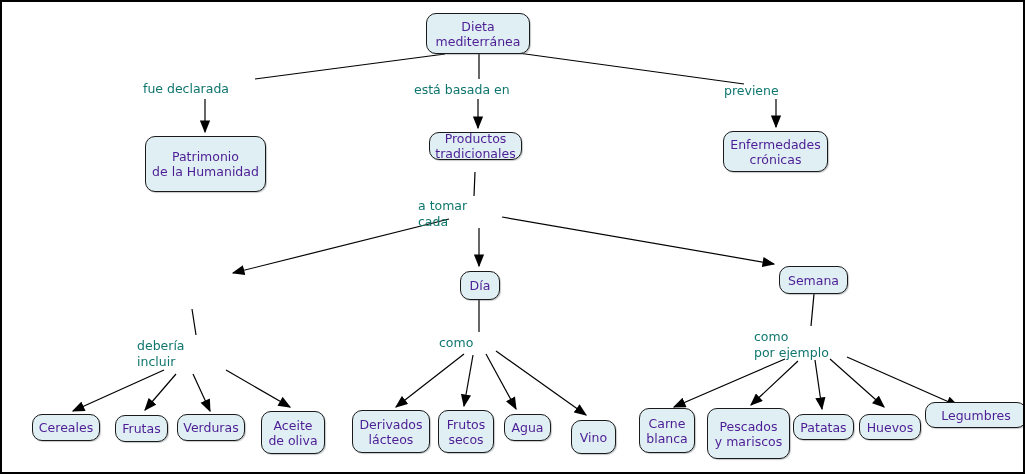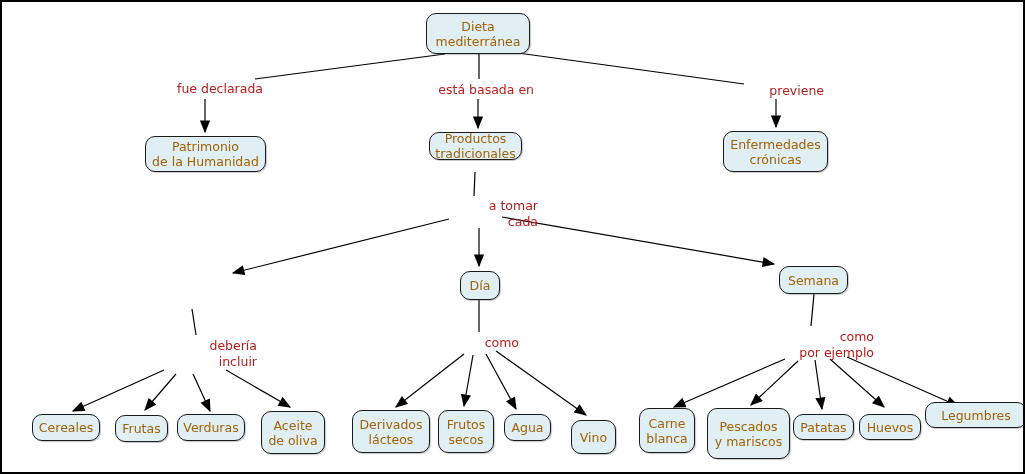--- a/index.html
+++ b/index.html
@@ -15,28 +15,28 @@
   #wires{position:absolute;left:0;top:0;width:1025px;height:474px;}
   .node{
     position:absolute;
     box-sizing:border-box;
     background:#dfeff3;
     border:1.5px solid #1a1a1a;
     border-radius:10px;
     box-shadow:1px 1px 1px rgba(90,100,110,0.35);
     display:flex;align-items:center;justify-content:center;
     text-align:center;
-    font-size:12.5px;line-height:15px;color:#a16207;
+    font-size:12.5px;line-height:15px;color:#4c1d95;
     white-space:pre-line;
     padding:1px 2px;
   }
   .link-label{
     position:absolute;
-    text-align:right;
-    font-size:12.5px;line-height:15.5px;color:#b91c1c;
+    text-align:left;
+    font-size:12.5px;line-height:15.5px;color:#0f766e;
     white-space:pre-line;
   }
 </style>
 </head>
 <body>
 
 <div id="canvas">
 
   <svg id="wires" viewBox="0 0 1025 474" xmlns="http://www.w3.org/2000/svg">
     <defs>
@@ -72,21 +72,21 @@
       <line x1="796" y1="359" x2="749" y2="403"></line>
       <line x1="813" y1="358" x2="820" y2="407"></line>
       <line x1="828" y1="357" x2="882" y2="405"></line>
       <line x1="845" y1="355" x2="956" y2="404"></line>
     </g>
   </svg>
 
   <div class="node" style="left:424px;top:11px;width:104px;height:41px">Dieta
 mediterránea</div>
 
-  <div class="node" style="left:143px;top:134px;width:121px;height:36px">Patrimonio
+  <div class="node" style="left:143px;top:134px;width:121px;height:56px">Patrimonio
 de la Humanidad</div>
 
   <div class="node" style="left:427px;top:130px;width:93px;height:28px">Productos
 tradicionales</div>
 
   <div class="node" style="left:721px;top:129px;width:105px;height:41px">Enfermedades
 crónicas</div>
 
 
   <div class="node" style="left:458px;top:269px;width:40px;height:29px">Día</div>

